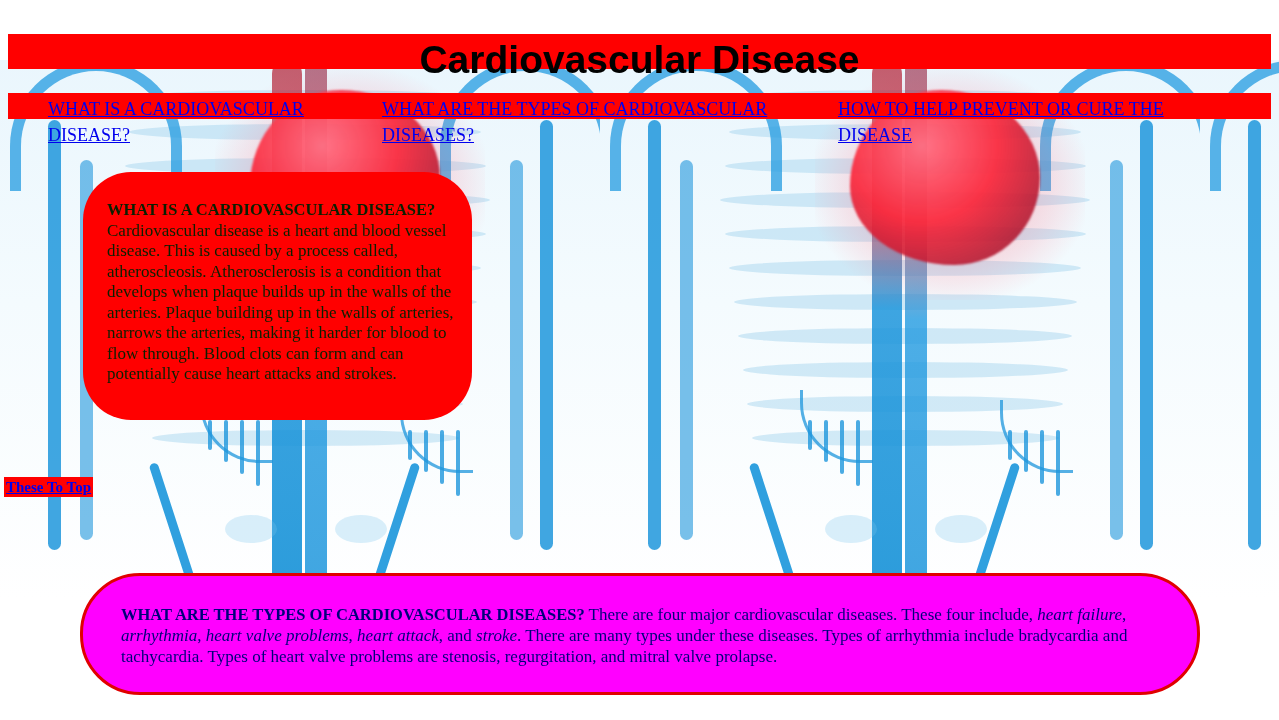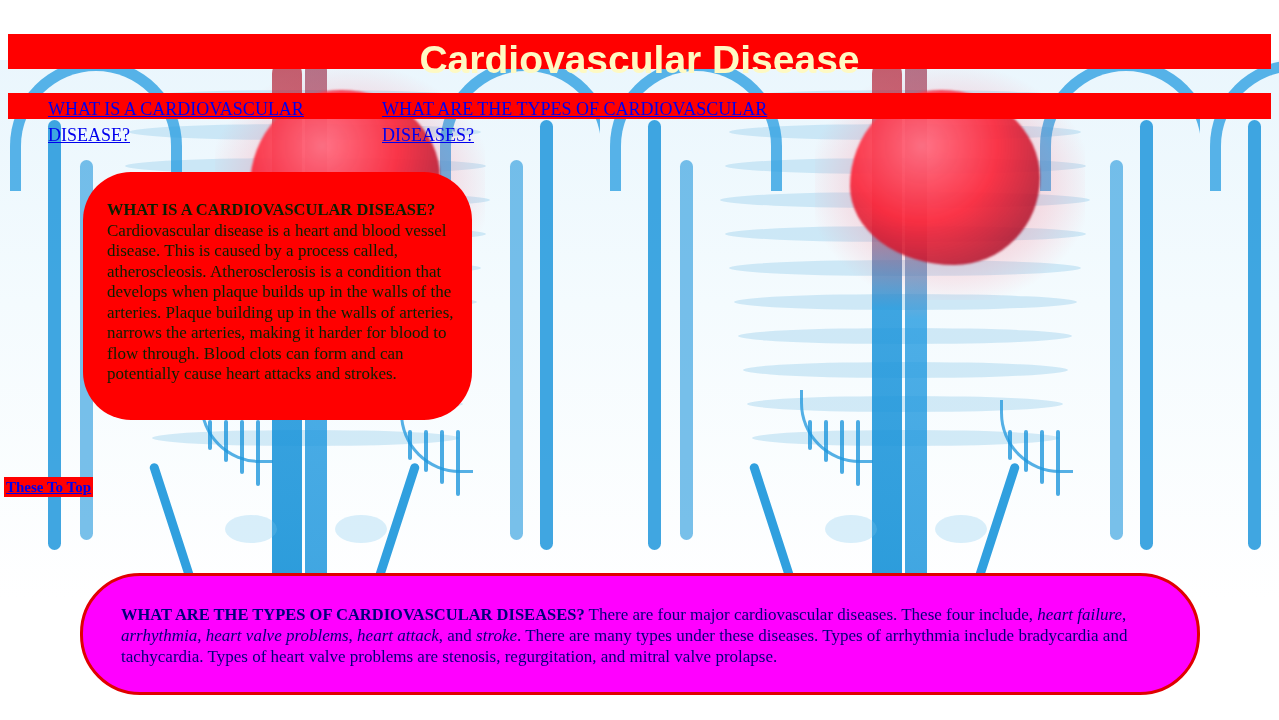--- a/index.html
+++ b/index.html
@@ -129,21 +129,21 @@
   }
 
   
   #page-title {
     position: absolute;
     left: 8px;
     top: 8px;
     width: 1263px;
     height: 35px;
     background: #FF0000;
-    color: #fef9c3;
+    color: #000000;
     font-family: "Liberation Sans", "DejaVu Sans", sans-serif;
     font-weight: bold;
     font-size: 39px;
     line-height: 52px;
     text-align: center;
     z-index: 5;
     white-space: nowrap;
   }
 
   
@@ -326,20 +326,21 @@
       </div>
     </div>
   </div>
 
 <h1 id="page-title">Cardiovascular Disease</h1>
 
 <div id="navbar"></div>
 <div id="nav-links">
   <a id="nav-link-0" class="nav-link" href="#">WHAT IS A CARDIOVASCULAR DISEASE?</a>
   <a id="nav-link-1" class="nav-link" href="#">WHAT ARE THE TYPES OF CARDIOVASCULAR DISEASES?</a>
+  <a id="nav-link-2" class="nav-link" href="#">HOW TO HELP PREVENT OR CURE THE DISEASE</a>
 </div>
 
 <div id="box-what-is">
   <span class="hd">WHAT IS A CARDIOVASCULAR DISEASE?</span><br>
   <span>Cardiovascular disease is a heart and blood vessel disease. This is caused by a process called, atheroscleosis. Atherosclerosis is a condition that develops when plaque builds up in the walls of the arteries. Plaque building up in the walls of arteries, narrows the arteries, making it harder for blood to flow through. Blood clots can form and can potentially cause heart attacks and strokes.</span>
 </div>
 
 <a id="back-to-top" href="#">These To Top</a>
 
 <div id="box-types">

